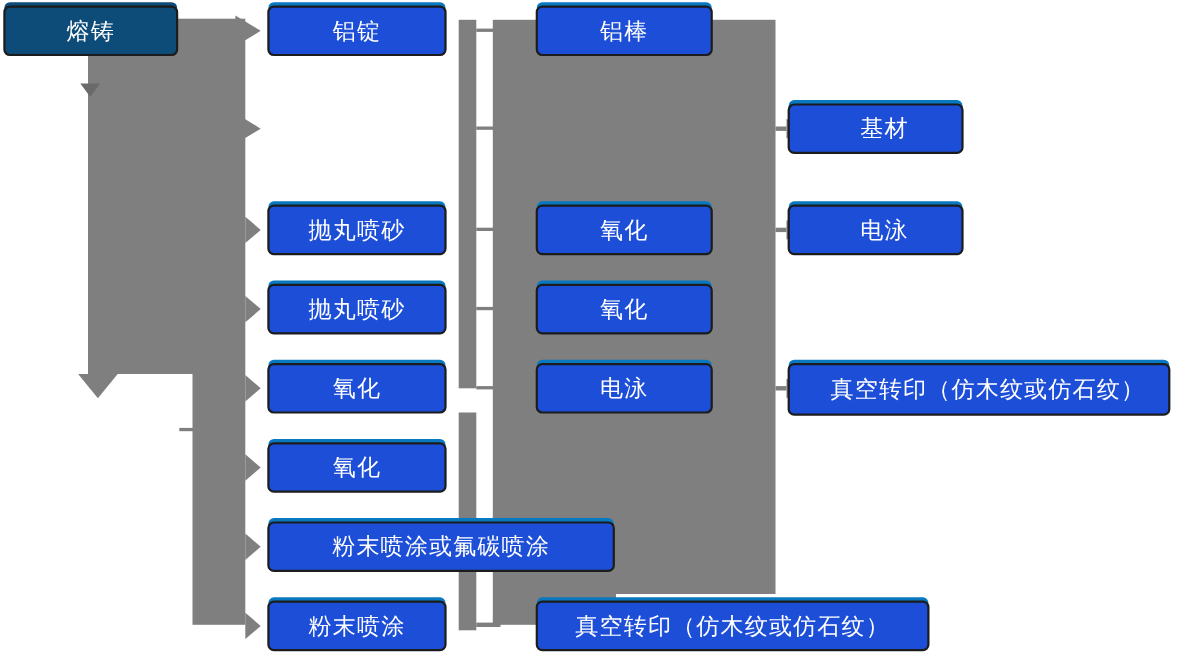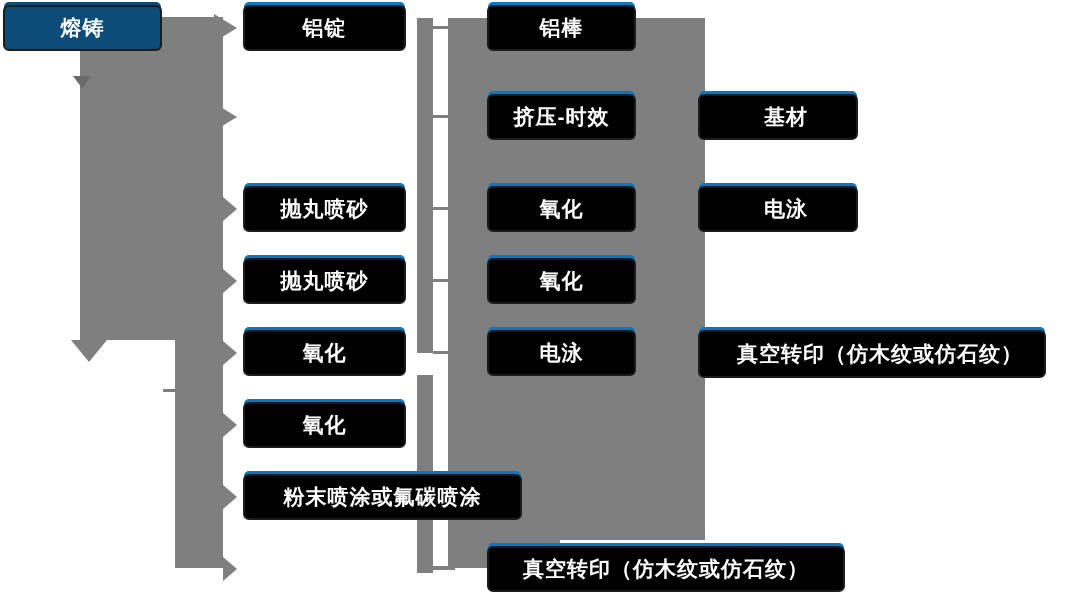--- a/index.html
+++ b/index.html
@@ -14,35 +14,35 @@
   .node{
     position:absolute;
     z-index:2;
     display:flex;align-items:center;justify-content:center;
     box-sizing:border-box;
     height:46px;
     border:2px solid #1c1c1c;
     border-radius:6px;
     color:#ffffff;
     font-size:21px;
-    font-weight:700;
+    font-weight:400;
     letter-spacing:1px;
     white-space:nowrap;
   }
   .dark{background:#0d4c78;box-shadow:0 -4px 0 -1px #0d4c78;}
-  .blue{background:#000000;box-shadow:0 -4px 0 -1px #0878c0;}
+  .blue{background:#1d4ed8;box-shadow:0 -4px 0 -1px #0878c0;}
   
   .c1{left:3px;width:159px;}
   .c2{left:243px;width:163px;}
-  .c3{left:487px;width:149px;}
-  .c4{left:698px;width:160px;padding-left:16px;}
+  .c3{left:487px;width:161px;}
+  .c4{left:716px;width:160px;padding-left:16px;}
   .r1{top:5px;}  .r2{top:94px;} .r3{top:186px;} .r4{top:258px;}
   .r5{top:330px;}.r6{top:402px;}.r7{top:474px;}.r8{top:546px;}
   .rowSurface{top:368px;}
-  .wide2{width:279px;}           
+  .wide2{width:316px;}           
   .wide3{width:358px;}           
   .wide4{width:348px;height:48px;}
 </style>
 </head>
 <body>
 
 <div id="stage">
 
   <svg id="connectors" width="1084" height="596" viewBox="0 0 1084 596">
     <g fill="#7f7f7f">
@@ -93,23 +93,23 @@
   </svg>
 
   <div class="node dark c1 r1">熔铸</div>
 
   <div class="node blue c2 r1">铝锭</div>
   <div class="node blue c2 r3">抛丸喷砂</div>
   <div class="node blue c2 r4">抛丸喷砂</div>
   <div class="node blue c2 r5">氧化</div>
   <div class="node blue c2 r6">氧化</div>
   <div class="node blue c2 r7 wide2">粉末喷涂或氟碳喷涂</div>
+  <div class="node blue c2 r8">粉末喷涂</div>
 
   <div class="node blue c3 r1">铝棒</div>
-  <div class="node blue c3 r2">挤压-时效</div>
   <div class="node blue c3 r3">氧化</div>
   <div class="node blue c3 r4">氧化</div>
   <div class="node blue c3 r5">电泳</div>
   <div class="node blue c3 r8 wide3">真空转印（仿木纹或仿石纹）</div>
 
   <div class="node blue c4 r2">基材</div>
   <div class="node blue c4 r3">电泳</div>
   <div class="node blue c4 r5 wide4">真空转印（仿木纹或仿石纹）</div>
 
 </div>

